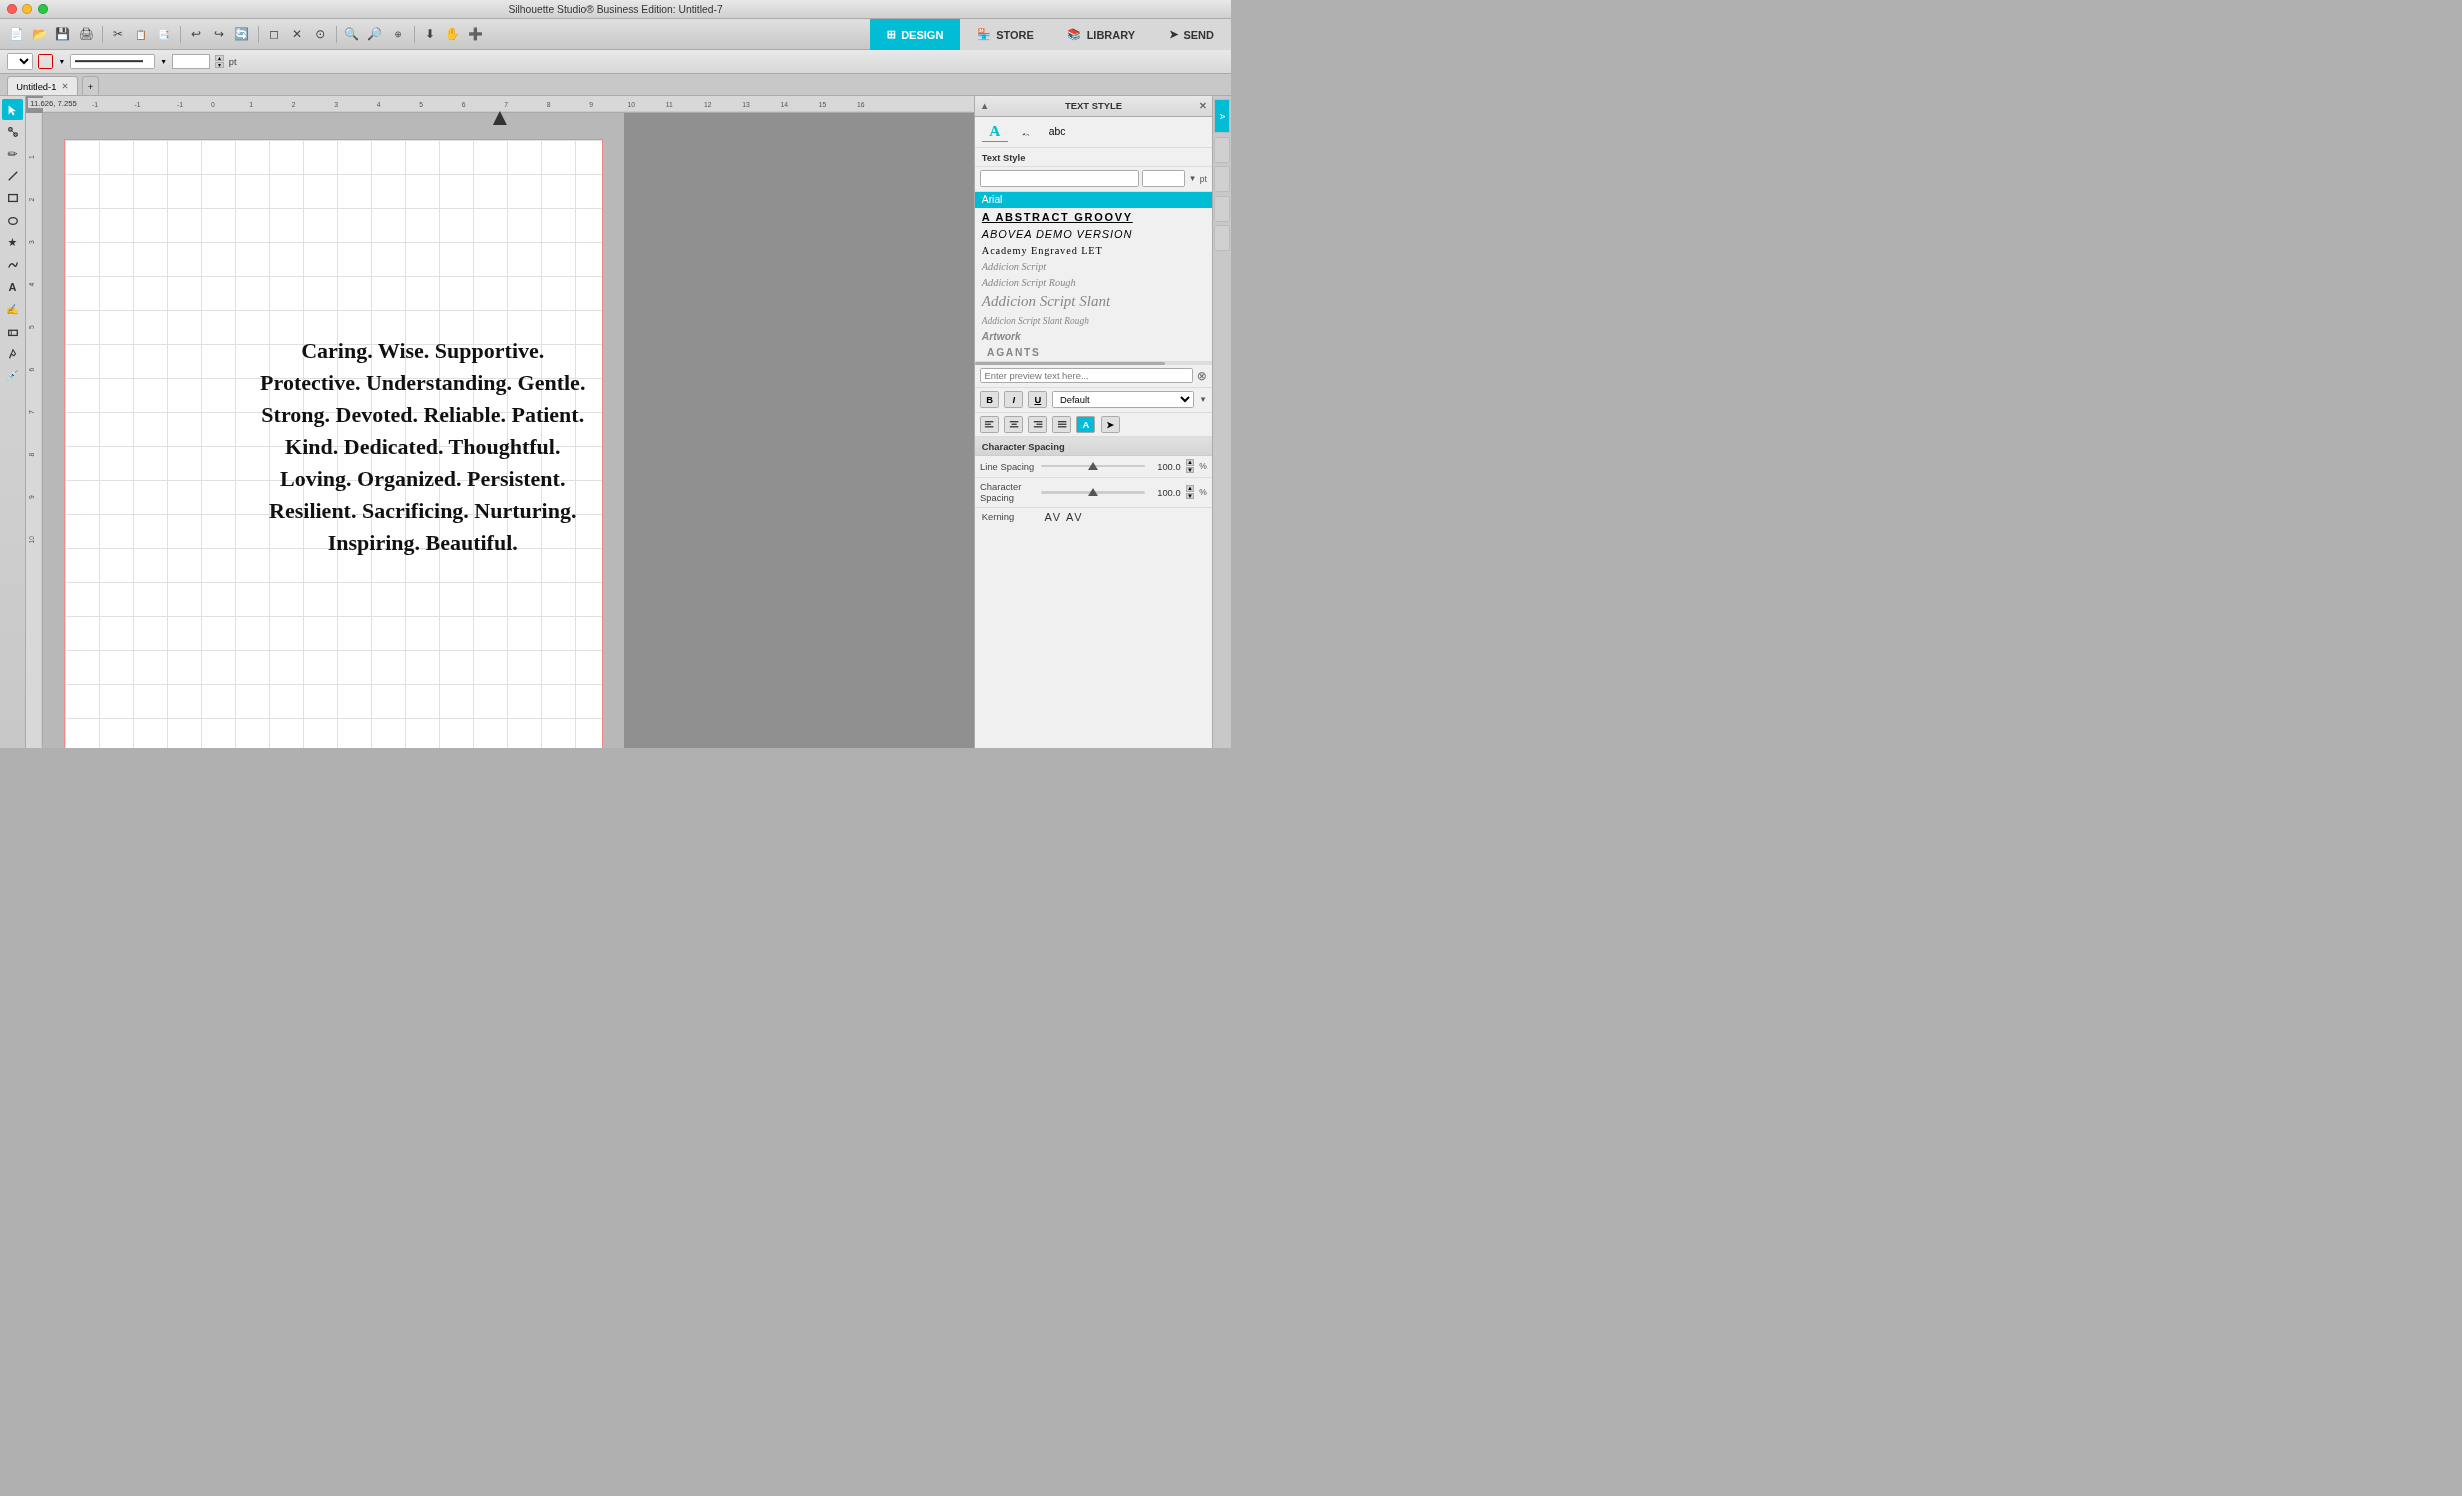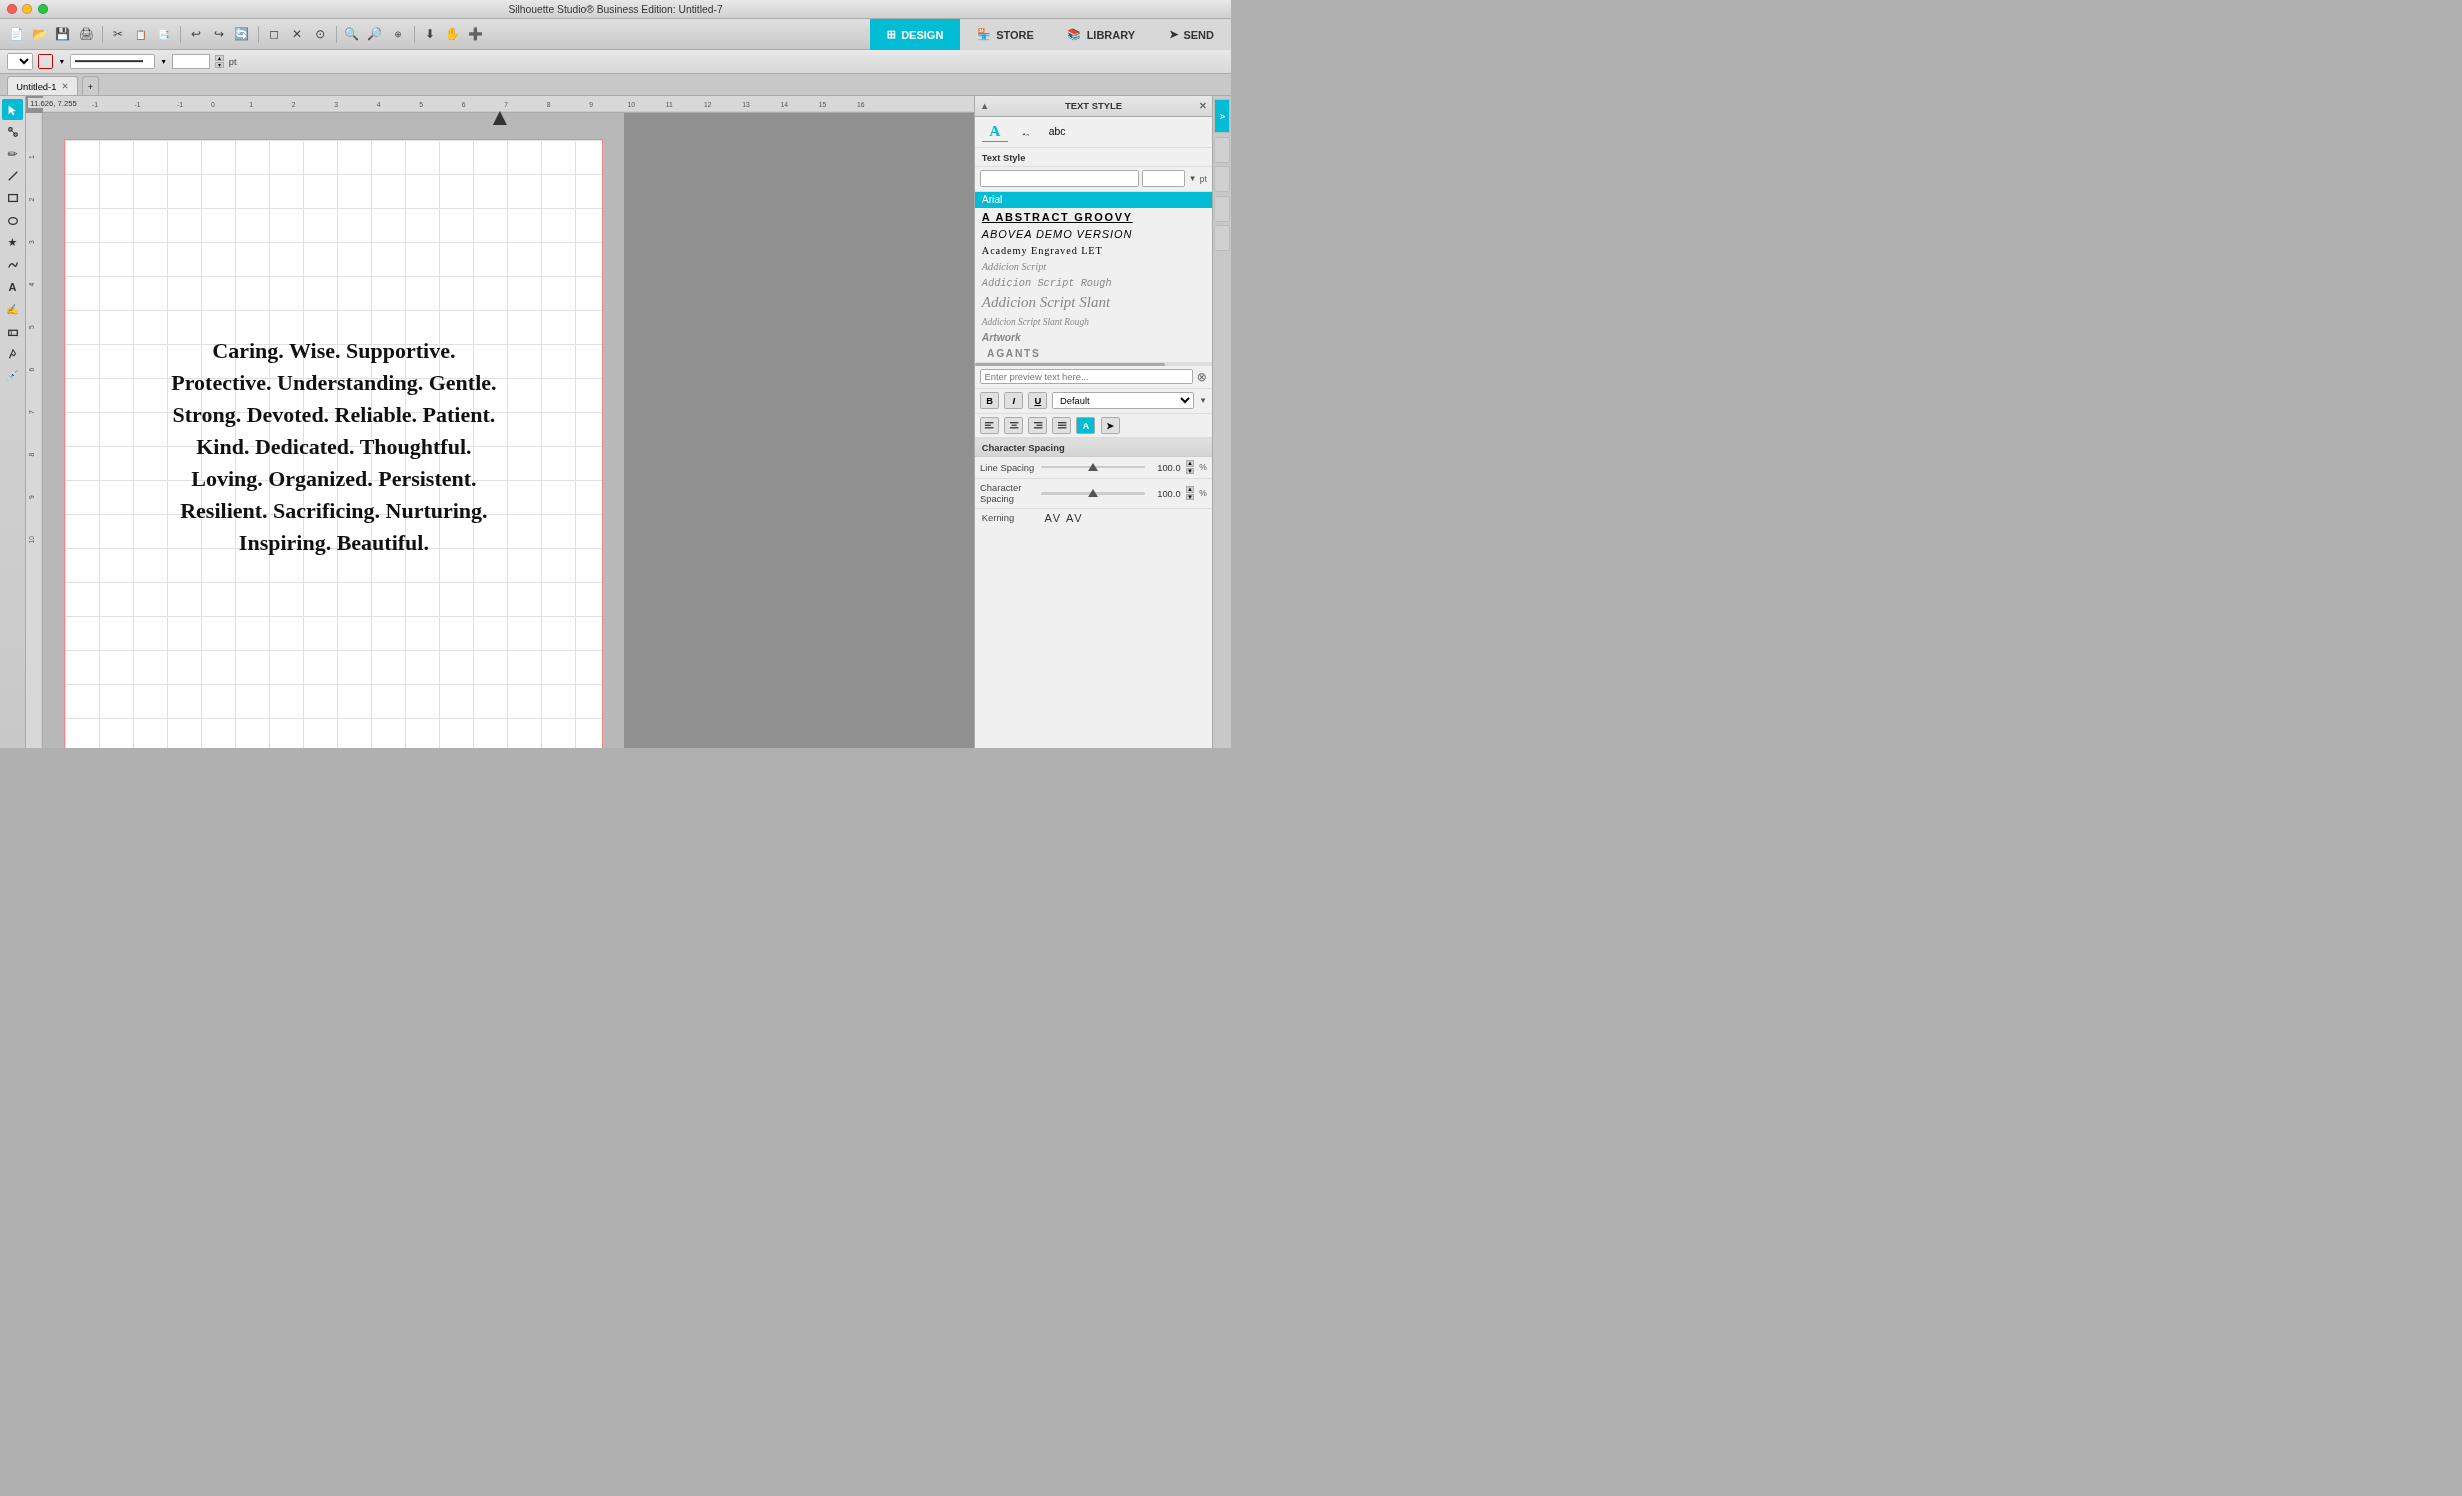--- a/index.html
+++ b/index.html
@@ -122,21 +122,21 @@
     }
     
     #page-grid {
       position: absolute; inset: 0;
       background-image:
         linear-gradient(to right, #e0e0e0 0.9px, transparent 0.9px),
         linear-gradient(to bottom, #e0e0e0 0.9px, transparent 0.9px);
       background-size: 34px 34px;
     }
     #page-content {
-      position: absolute; inset: 0; display: flex; align-items: center; justify-content: center;
+      position: absolute; inset: 0; display: flex; align-items: center; justify-content: flex-end;
     }
     #text-content {
       font-family: 'Georgia', serif; font-size: 22px; font-weight: bold;
       text-align: center; line-height: 1.45; color: #111; padding: 17px;
     }
 
     
     #upload-arrow {
       position: absolute; top: 6.8px; left: 50%; transform: translateX(-50%);
       font-size: 24px; color: #333; z-index: 10;
@@ -554,21 +554,21 @@
       </div>
       <div class="font-list-item font-abovea">
         <span>ABOVEA DEMO VERSION</span>
       </div>
       <div class="font-list-item font-academy" style="font-family: 'Palatino Linotype', Palatino, serif; letter-spacing:0.9px;">
         <span>Academy Engraved LET</span>
       </div>
       <div class="font-list-item font-addicion" style="font-family: 'Brush Script MT', cursive; font-style:italic; color:#888;">
         <span>Addicion Script</span>
       </div>
-      <div class="font-list-item font-addicion-rough" style="font-family: Liberation Mono, monospace; font-style:italic; color:#888;">
+      <div class="font-list-item font-addicion-rough" style="font-family: Liberation Serif, serif; font-style:italic; color:#888;">
         <span>Addicion Script Rough</span>
       </div>
       <div class="font-list-item font-addicion-slant" style="font-family: 'Brush Script MT', cursive; font-style:italic; color:#888;">
         <span>Addicion Script Slant</span>
       </div>
       <div class="font-list-item font-addicion-slant-rough" style="font-family: 'Brush Script MT', cursive; font-style:italic; color:#888; font-size:9.4px;">
         <span>Addicion Script Slant Rough</span>
       </div>
       <div class="font-list-item font-atrwork" style="font-style:italic; font-weight:bold; color:#888;">
         <span>Artwork</span>

